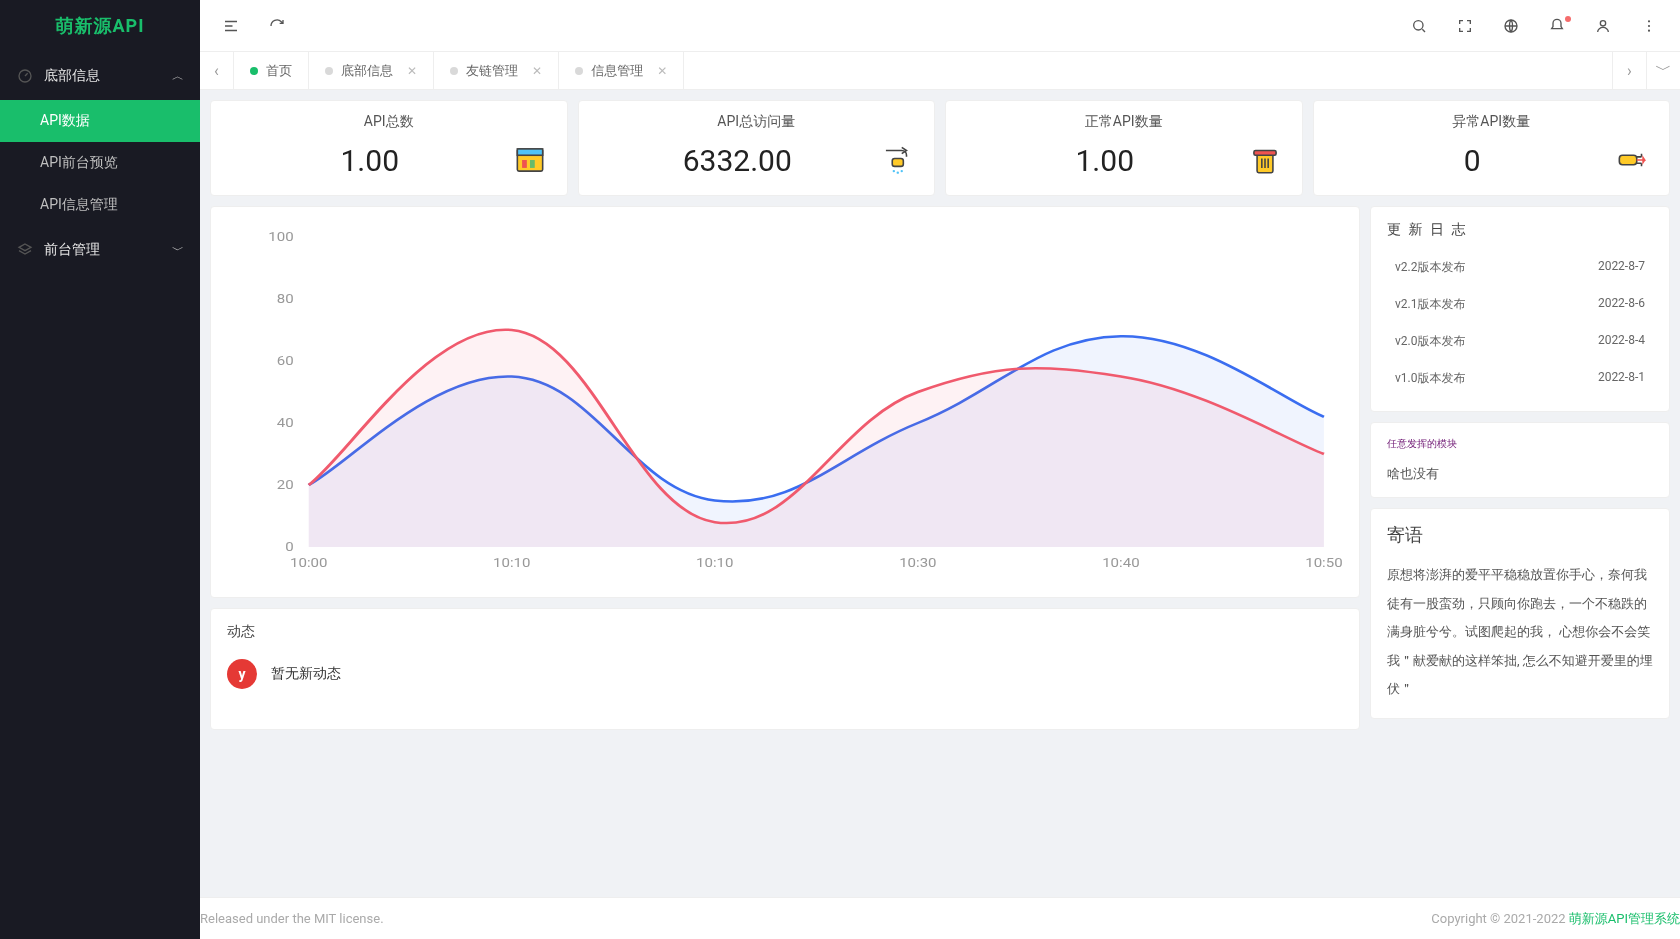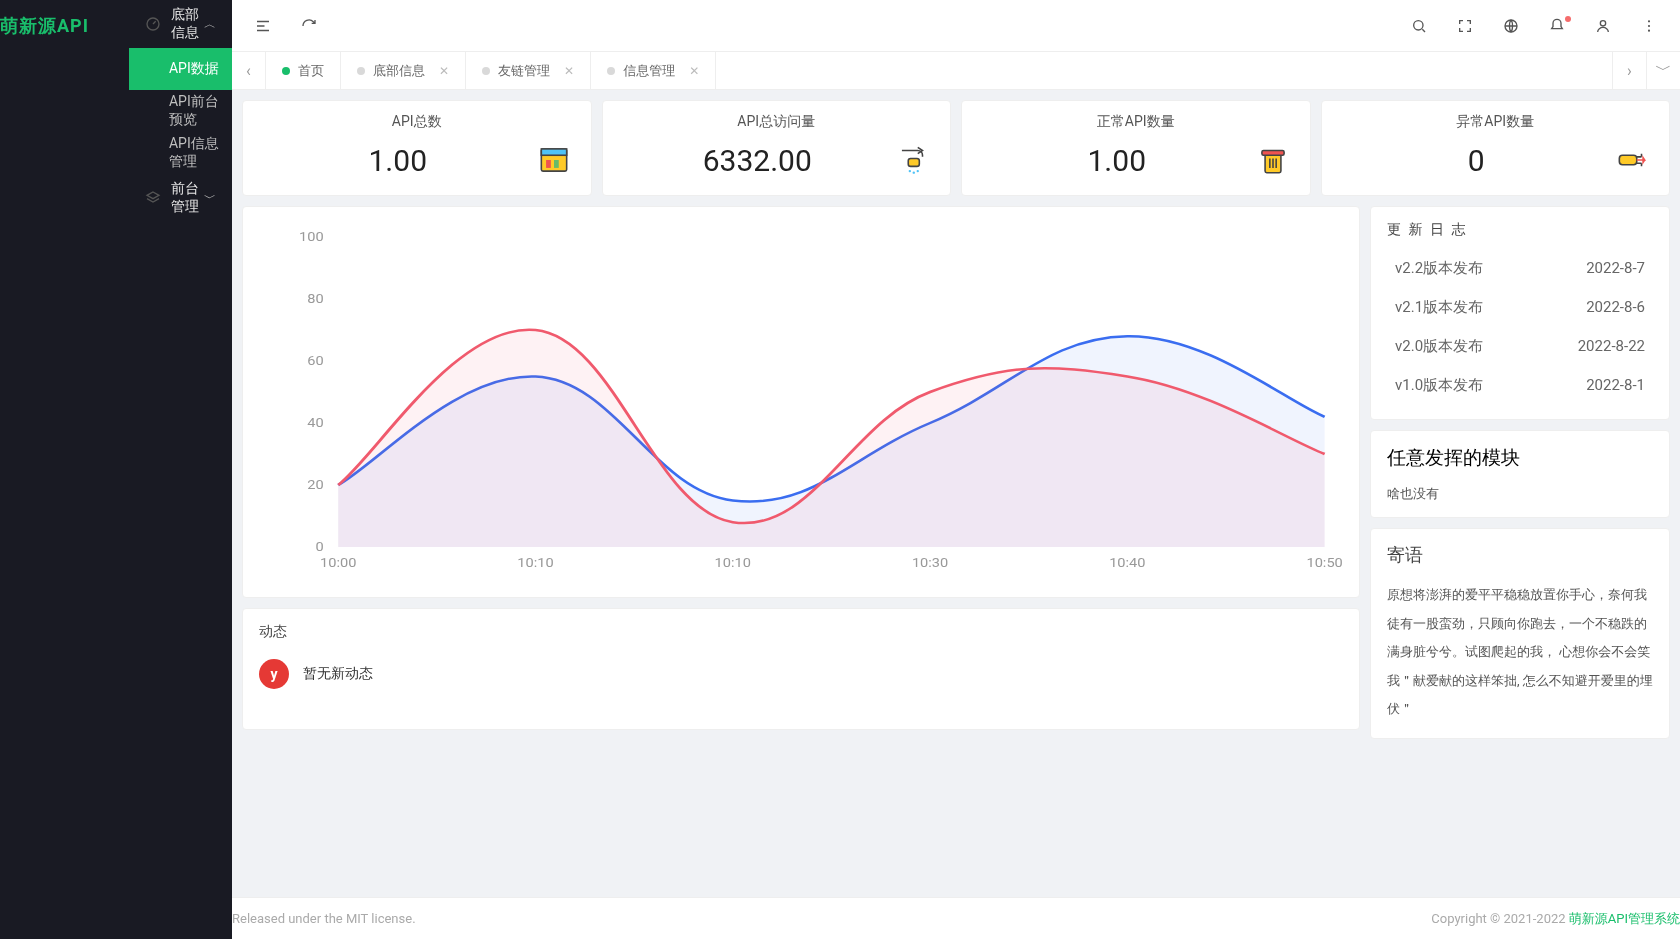--- a/index.html
+++ b/index.html
@@ -1,20 +1,20 @@
 <!DOCTYPE html>
 <html><head>
 <meta charset="utf-8">
 <style>
   * { box-sizing: border-box; margin: 0; padding: 0; }
   html, body { height: 100%; font-family: -apple-system, BlinkMacSystemFont, "Segoe UI", Roboto, "PingFang SC", "Microsoft YaHei", sans-serif; background:#f0f2f5; color:#333; }
   .app { display:flex; height:100vh; width:100vw; }
 
   
-  .sidebar { width:232px; background:#191a23; color:#ccc; display:flex; flex-direction:row; flex-shrink:0;gap:40px; }
+  .sidebar { width:200px; background:#191a23; color:#ccc; display:flex; flex-direction:column; flex-shrink:0; }
   .logo { height:52px; display:flex; align-items:center; justify-content:center; color:#19be6b; font-weight:700; font-size:18px; letter-spacing:1px; }
   .menu { flex:1; }
   .menu-group-title { height:48px; display:flex; align-items:center; padding:0 16px; color:#e5e5e5; font-size:14px; cursor:pointer; justify-content:space-between; }
   .menu-group-title .left { display:flex; align-items:center; gap:10px; }
   .menu-item { height:42px; display:flex; align-items:center; padding-left:40px; font-size:14px; color:#bfbfbf; cursor:pointer; }
   .menu-item.active { background:#19be6b; color:#fff; }
   .chev { font-size:12px; color:#bbb; }
 
   
   .content { flex:1; display:flex; flex-direction:column; min-width:0; }
@@ -40,21 +40,21 @@
 
   .cards-row { display:flex; gap:10px; }
   .stat-card { flex:1; background:#fff; border:1px solid #eee; border-radius:4px; padding:12px 18px 16px; display:flex; flex-direction:column; }
   .stat-title { text-align:center; font-size:14px; color:#555; margin-bottom:10px; }
   .stat-body { display:flex; align-items:center; justify-content:space-between; }
   .stat-value { font-size:30px; font-weight:400; color:#222; flex:1; text-align:center; }
   .stat-icon { width:38px; height:38px; flex-shrink:0; }
 
   .panel { background:#fff; border:1px solid #eee; border-radius:4px; padding:14px 16px; }
   .panel-title { font-size:14px; color:#444; margin-bottom:10px; letter-spacing:2px; }
-  .changelog-row { display:flex; justify-content:space-between; font-size:15px; color:#666; padding:10px 8px; }
+  .changelog-row { display:flex; justify-content:space-between; font-size:12px; color:#666; padding:10px 8px; }
   .free-text { font-size:13px; color:#555; line-height:2.2; }
 
   .chart-panel { background:#fff; border:1px solid #eee; border-radius:4px; padding:20px 10px 10px; }
   .chart-wrap { width:100%; height:360px; }
 
   .activity-panel { background:#fff; border:1px solid #eee; border-radius:4px; padding:14px 16px 40px; }
   .activity-title { font-size:14px; color:#444; margin-bottom:18px; }
   .activity-item { display:flex; align-items:center; gap:14px; }
   .avatar { width:30px; height:30px; border-radius:50%; background:#e53935; color:#fff; display:flex; align-items:center; justify-content:center; font-weight:700; font-size:14px; }
   .activity-text { font-size:14px; color:#333; }
@@ -280,30 +280,30 @@
                 <div class="changelog-row">
                   <span>v2.2版本发布</span>
                   <span>2022-8-7</span>
                 </div>
                 <div class="changelog-row">
                   <span>v2.1版本发布</span>
                   <span>2022-8-6</span>
                 </div>
                 <div class="changelog-row">
                   <span>v2.0版本发布</span>
-                  <span>2022-8-22</span>
+                  <span>2022-8-4</span>
                 </div>
                 <div class="changelog-row">
                   <span>v1.0版本发布</span>
                   <span>2022-8-1</span>
                 </div>
               </div>
           </div>
           <div class="panel">
-            <div style="font-size:19px;color:#000000;margin-bottom:14px">任意发挥的模块</div>
+            <div style="font-size:10px;color:#701a75;margin-bottom:14px">任意发挥的模块</div>
             <div style="font-size:13px;color:#555">啥也没有</div>
           </div>
           <div class="panel">
             <div style="font-size:18px;color:#444;margin-bottom:14px">寄语</div>
             <div class="free-text">原想将澎湃的爱平平稳稳放置你手心，奈何我徒有一股蛮劲，只顾向你跑去，一个不稳跌的满身脏兮兮。试图爬起的我， 心想你会不会笑我＂献爱献的这样笨拙, 怎么不知避开爱里的埋伏＂</div>
           </div>
         </div>
       </div>
     </div>
 

